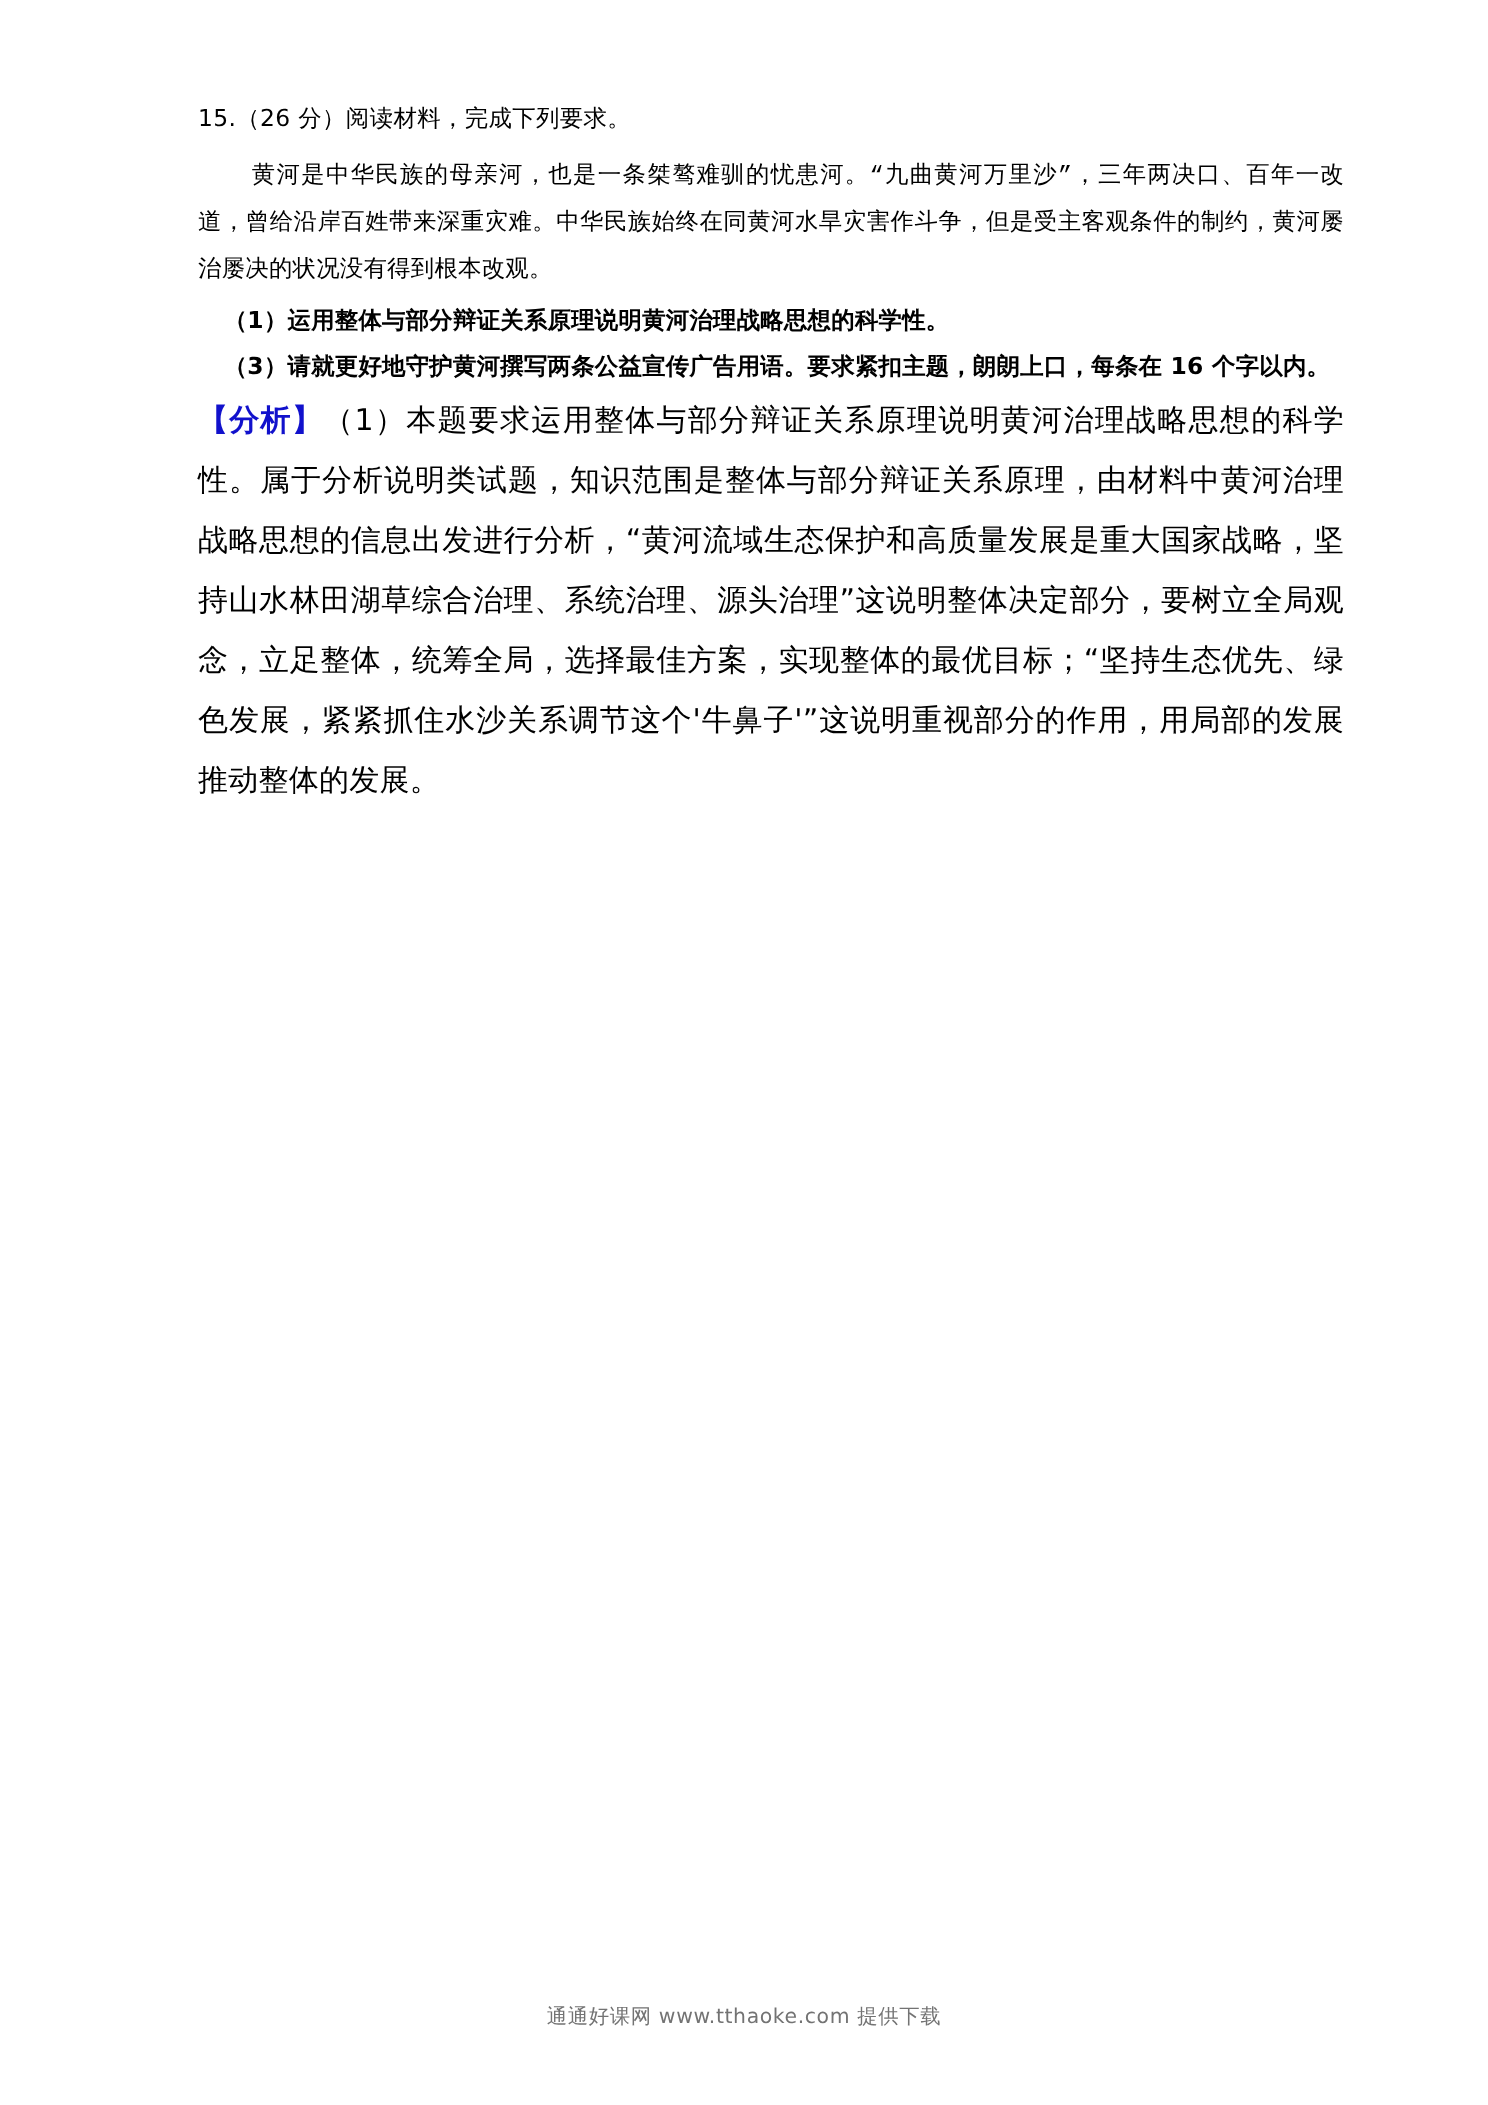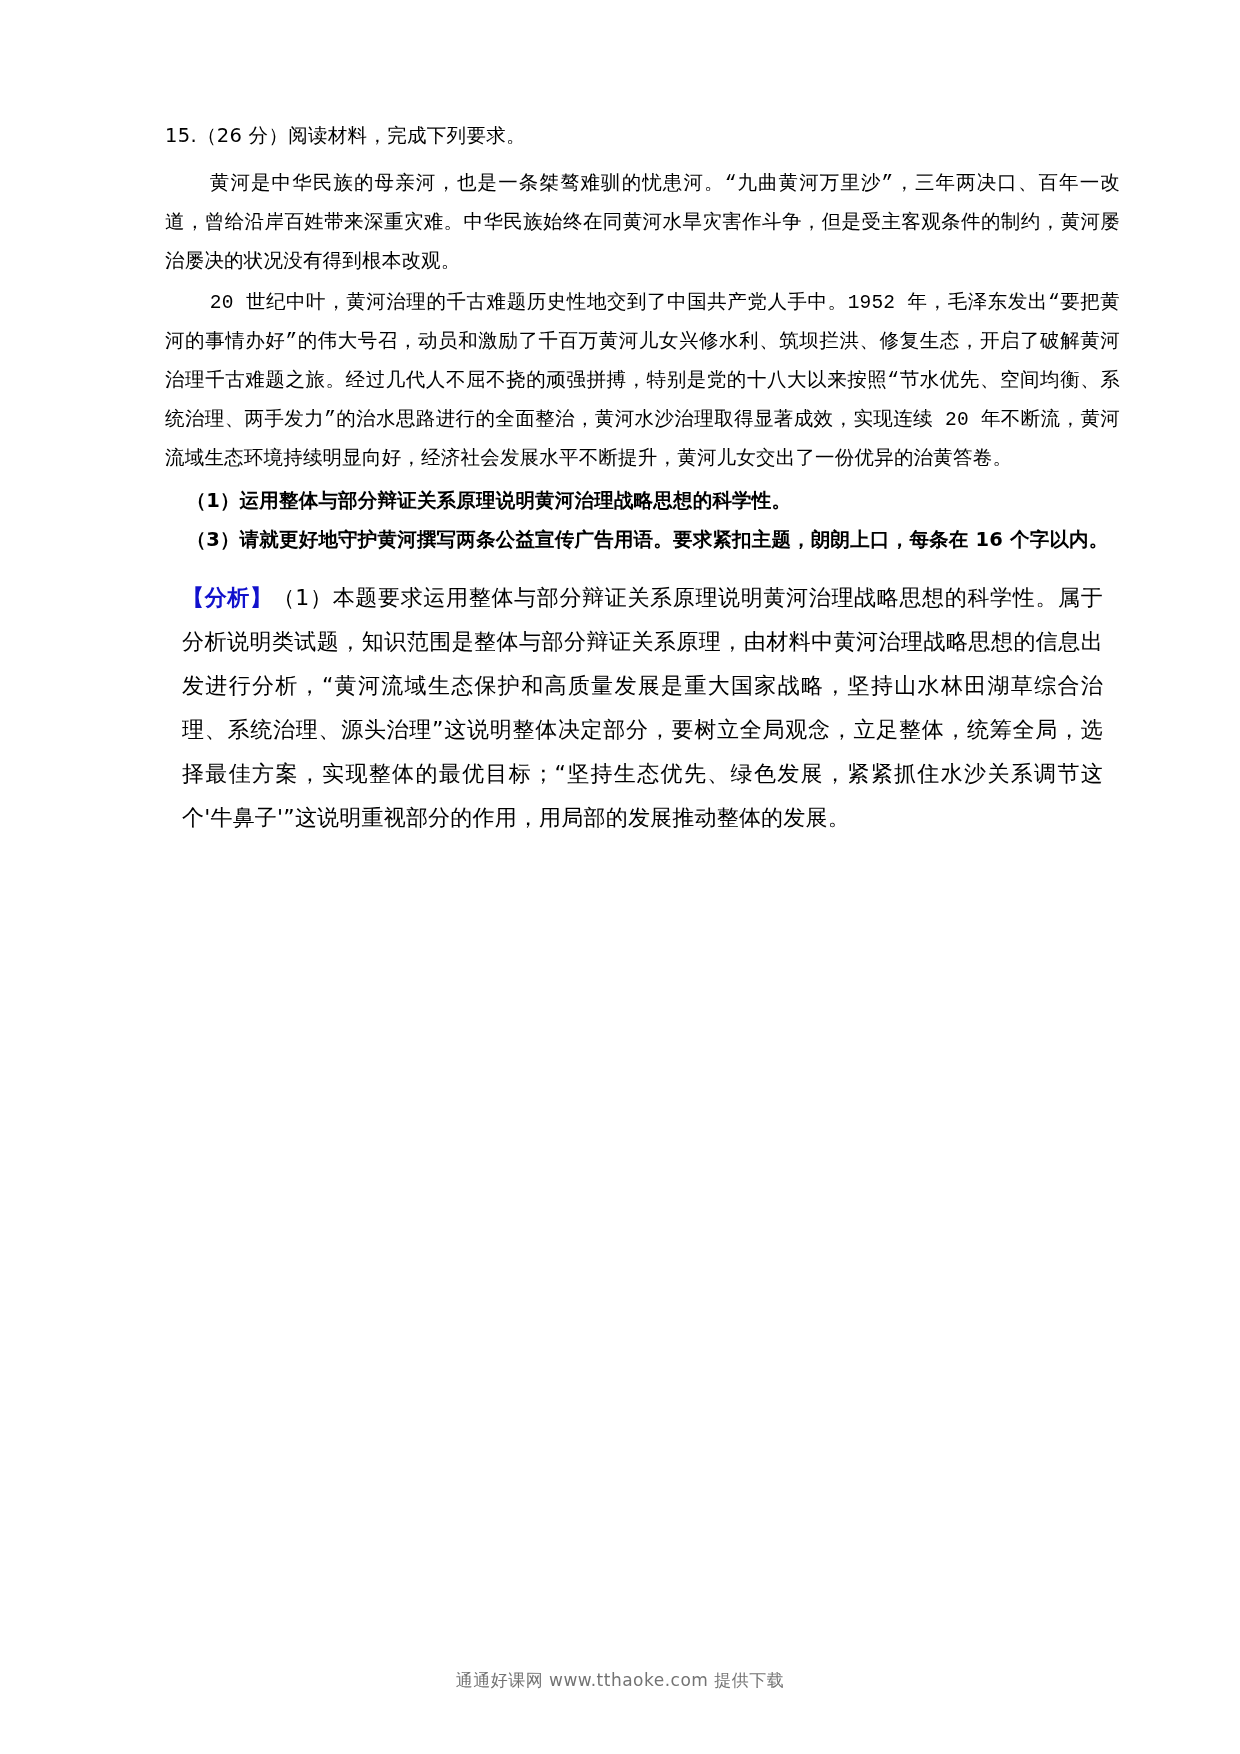--- a/index.html
+++ b/index.html
@@ -14,21 +14,21 @@
     color: #000000;
     position: relative;
     overflow: hidden;
   }
   .page {
     position: absolute;
     top: 0; left: 0;
     width: 1240px;
     height: 1754px;
     box-sizing: border-box;
-    padding: 120px 120px 60px 165px;
+    padding: 83px 120px 60px 165px;
   }
   .q-head {
     font-size: 19.5px;
     line-height: 1.6;
     margin: 0 0 14px 0;
     letter-spacing: 0.3px;
   }
   .para {
     font-size: 19.5px;
     line-height: 2.0;
@@ -45,23 +45,23 @@
     font-size: 19.5px;
     line-height: 2.0;
     margin: 0;
     text-align: justify;
     text-justify: inter-ideograph;
     text-indent: 1.1em;
     letter-spacing: 0.2px;
     font-weight: bold;
   }
   .analysis {
-    font-size: 22px;
+    font-size: 25px;
     line-height: 2.0;
-    margin: 17px;
+    margin: 0;
     text-align: justify;
     text-justify: inter-ideograph;
     letter-spacing: 0.2px;
   }
   .analysis-tag {
     color: #1111cc;
     font-weight: bold;
   }
   .analysis-cont {
     font-size: 19.5px;
@@ -84,21 +84,20 @@
   }
 </style>
 </head>
 <body>
 
 <div class="page">
 
   <p class="q-head">15.（26 分）阅读材料，完成下列要求。</p>
 
   <p class="para indent">黄河是中华民族的母亲河，也是一条桀骜难驯的忧患河。“九曲黄河万里沙”，三年两决口、百年一改道，曾给沿岸百姓带来深重灾难。中华民族始终在同黄河水旱灾害作斗争，但是受主客观条件的制约，黄河屡治屡决的状况没有得到根本改观。</p>
-  <p class="para indent">20 世纪中叶，黄河治理的千古难题历史性地交到了中国共产党人手中。1952 年，毛泽东发出“要把黄河的事情办好”的伟大号召，动员和激励了千百万黄河儿女兴修水利、筑坝拦洪、修复生态，开启了破解黄河治理千古难题之旅。经过几代人不屈不挠的顽强拼搏，特别是党的十八大以来按照“节水优先、空间均衡、系统治理、两手发力”的治水思路进行的全面整治，黄河水沙治理取得显著成效，实现连续 20 年不断流，黄河流域生态环境持续明显向好，经济社会发展水平不断提升，黄河儿女交出了一份优异的治黄答卷。</p>
 
   <p class="sub-q">（1）运用整体与部分辩证关系原理说明黄河治理战略思想的科学性。</p>
   <p class="sub-q">（3）请就更好地守护黄河撰写两条公益宣传广告用语。要求紧扣主题，朗朗上口，每条在 16 个字以内。</p>
 
   <p class="analysis"><span class="analysis-tag">【分析】</span><span>（1）本题要求运用整体与部分辩证关系原理说明黄河治理战略思想的科学性。属于分析说明类试题，知识范围是整体与部分辩证关系原理，由材料中黄河治理战略思想的信息出发进行分析，“黄河流域生态保护和高质量发展是重大国家战略，坚持山水林田湖草综合治理、系统治理、源头治理”这说明整体决定部分，要树立全局观念，立足整体，统筹全局，选择最佳方案，实现整体的最优目标；“坚持生态优先、绿色发展，紧紧抓住水沙关系调节这个'牛鼻子'”这说明重视部分的作用，用局部的发展推动整体的发展。</span></p>
 
 
 </div>
 
 <div class="footer">通通好课网 www.tthaoke.com 提供下载</div>

